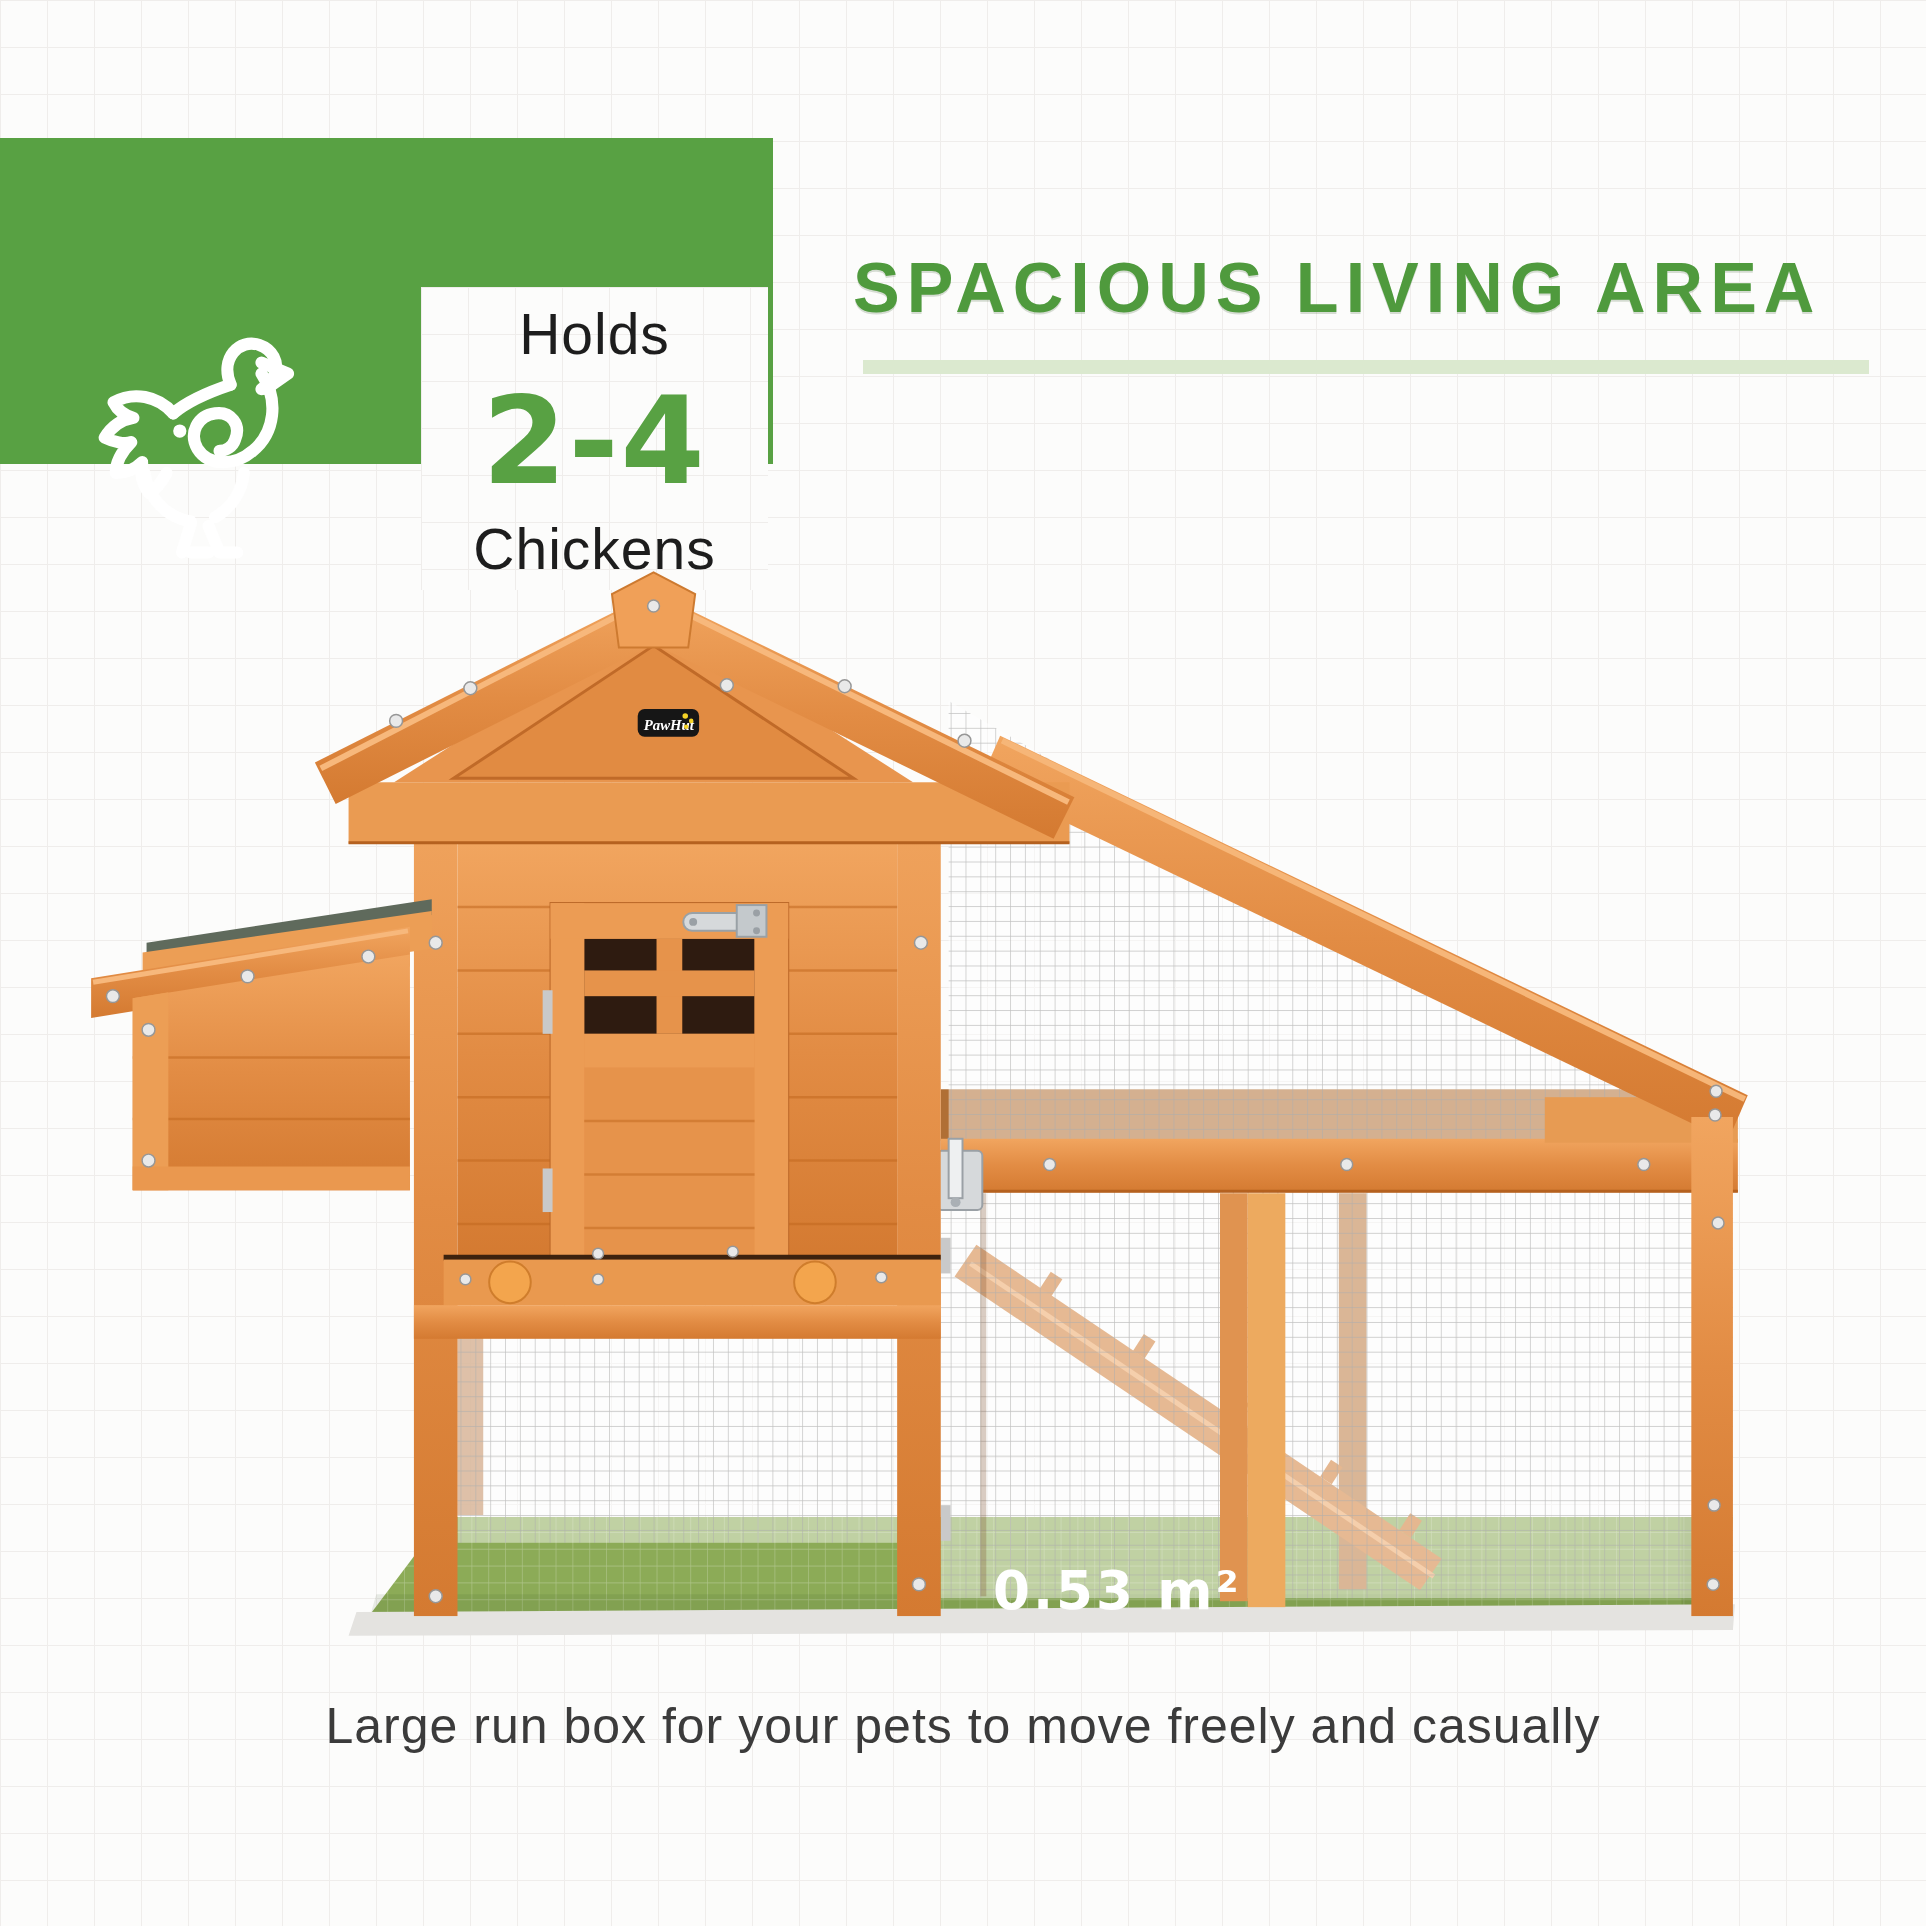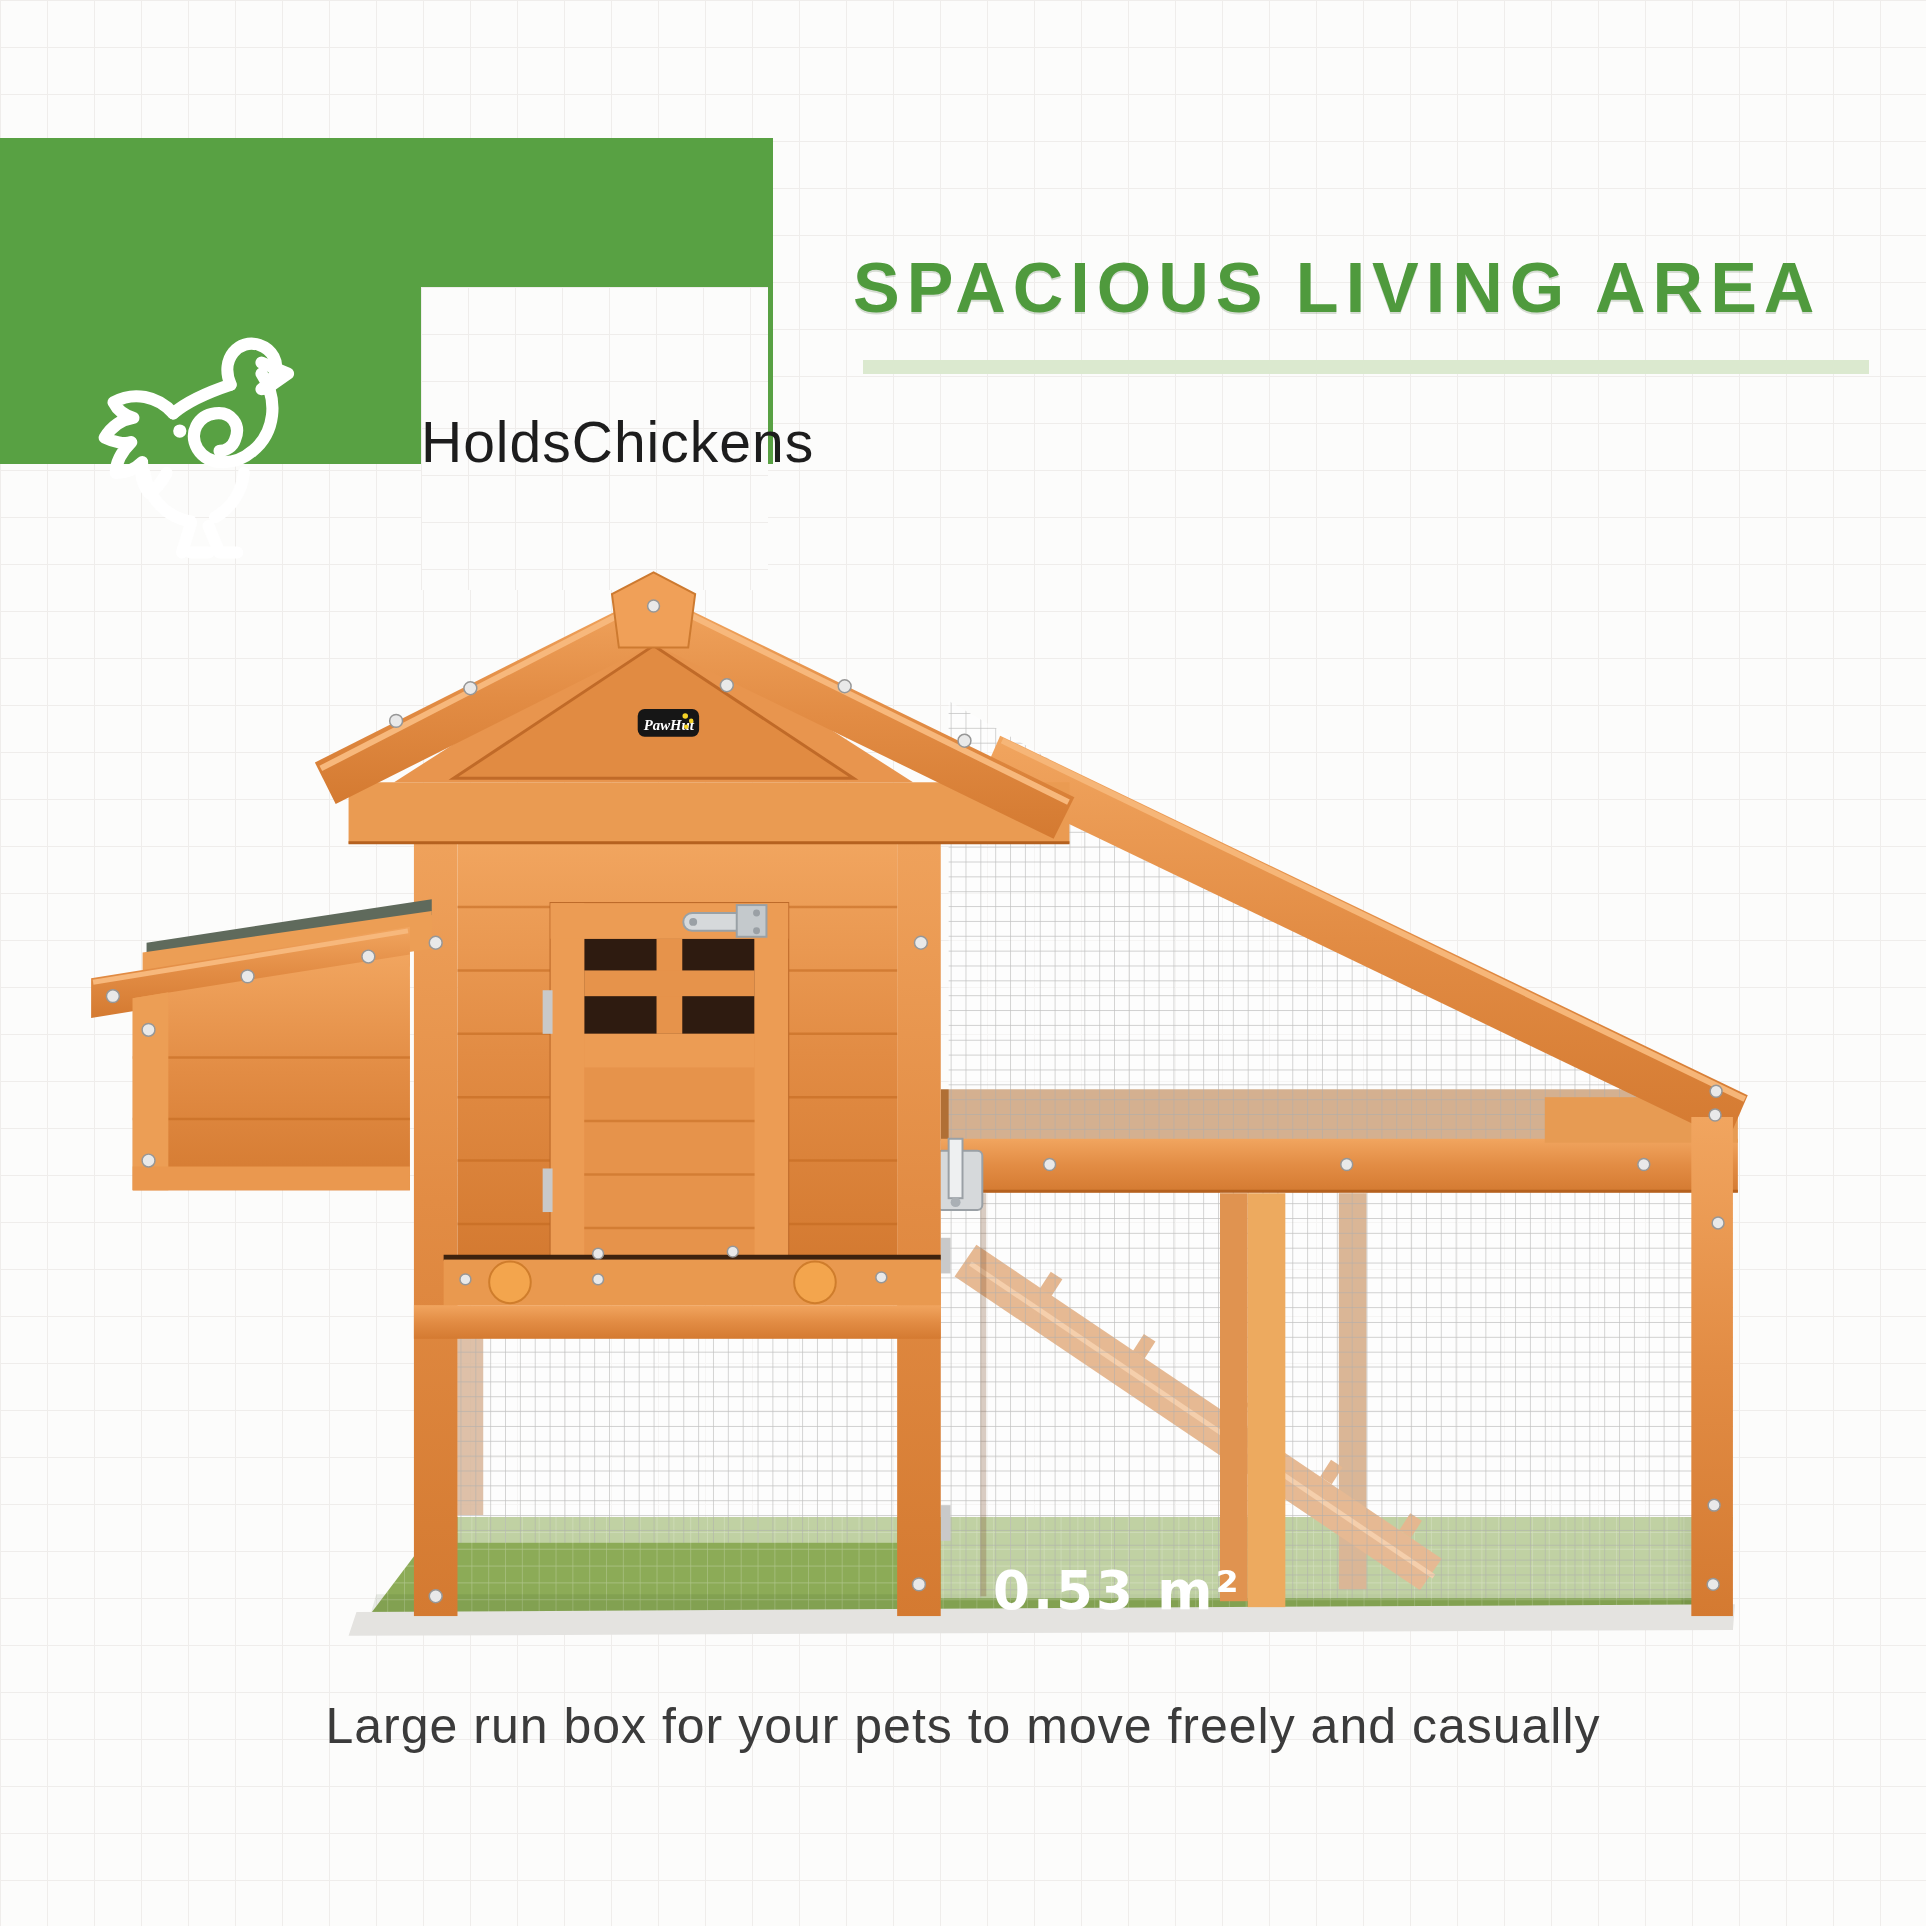--- a/index.html
+++ b/index.html
@@ -15,21 +15,21 @@
     background-size:47px 47px;
   }
   .abs{position:absolute;}
   
   .badge-box{
     left:0;top:138px;width:773px;height:326px;
     background:#58a143;
   }
   .badge-panel{
     left:421px;top:149px;width:347px;height:303px;
-    display:flex;flex-direction:row;align-items:center;justify-content:space-between;
+    display:flex;flex-direction:column;align-items:center;justify-content:space-between;
     padding:14px 0 8px 0;box-sizing:border-box;
   }
   .badge-holds{font-size:57px;color:#1d1d1d;letter-spacing:1px;}
   .badge-capacity{
     font-family:"DejaVu Sans","Liberation Sans",sans-serif;
     font-size:121px;font-weight:bold;color:#58a143;line-height:.92;letter-spacing:2px;
   }
   .badge-unit{font-size:57px;color:#1d1d1d;letter-spacing:1px;}
   .chicken-svg{left:69px;top:176px;width:279px;height:265px;}
   
@@ -69,20 +69,21 @@
       <path d="M44 45 c-7-8-18-10-27-5 c2 4 5 6 9 7 c-6 1-10 4-13 9 c4 2 9 3 12 2 c-4 4-7 9-7 14 c5 0 9-2 12-5 c-1 5 0 10 3 14 c4-2 6-5 8-9"></path>
       <path d="M84 27 c8 12 6 27-4 35 c-8 7-20 7-25-1 c-4-7 0-15 8-16 c7-1 12 5 9 12 c-1 3-4 5-7 5"></path>
       <path d="M31 72 c2 12 10 20 21 22"></path>
       <path d="M76 72 c-1 9-6 16-13 20"></path>
       <path d="M52 95 l-4 13 m4 0 h8 m0-12 l5 12 m0 0 h8"></path>
       <circle cx="47" cy="53" r="3" fill="#ffffff" stroke="none"></circle>
     </g>
   </svg>
   <div class="abs badge-panel grid-bg">
     <div class="badge-holds">Holds</div>
+    <div class="badge-capacity">2-4</div>
     <div class="badge-unit">Chickens</div>
   </div>
 </div>
 
 <div class="abs page-heading">SPACIOUS LIVING AREA</div>
 <div class="abs heading-underline"></div>
 
 <svg class="abs coop-svg" viewBox="0 0 1946 1946">
   <defs>
     <linearGradient id="gw" x1="0" y1="0" x2="0" y2="1">

